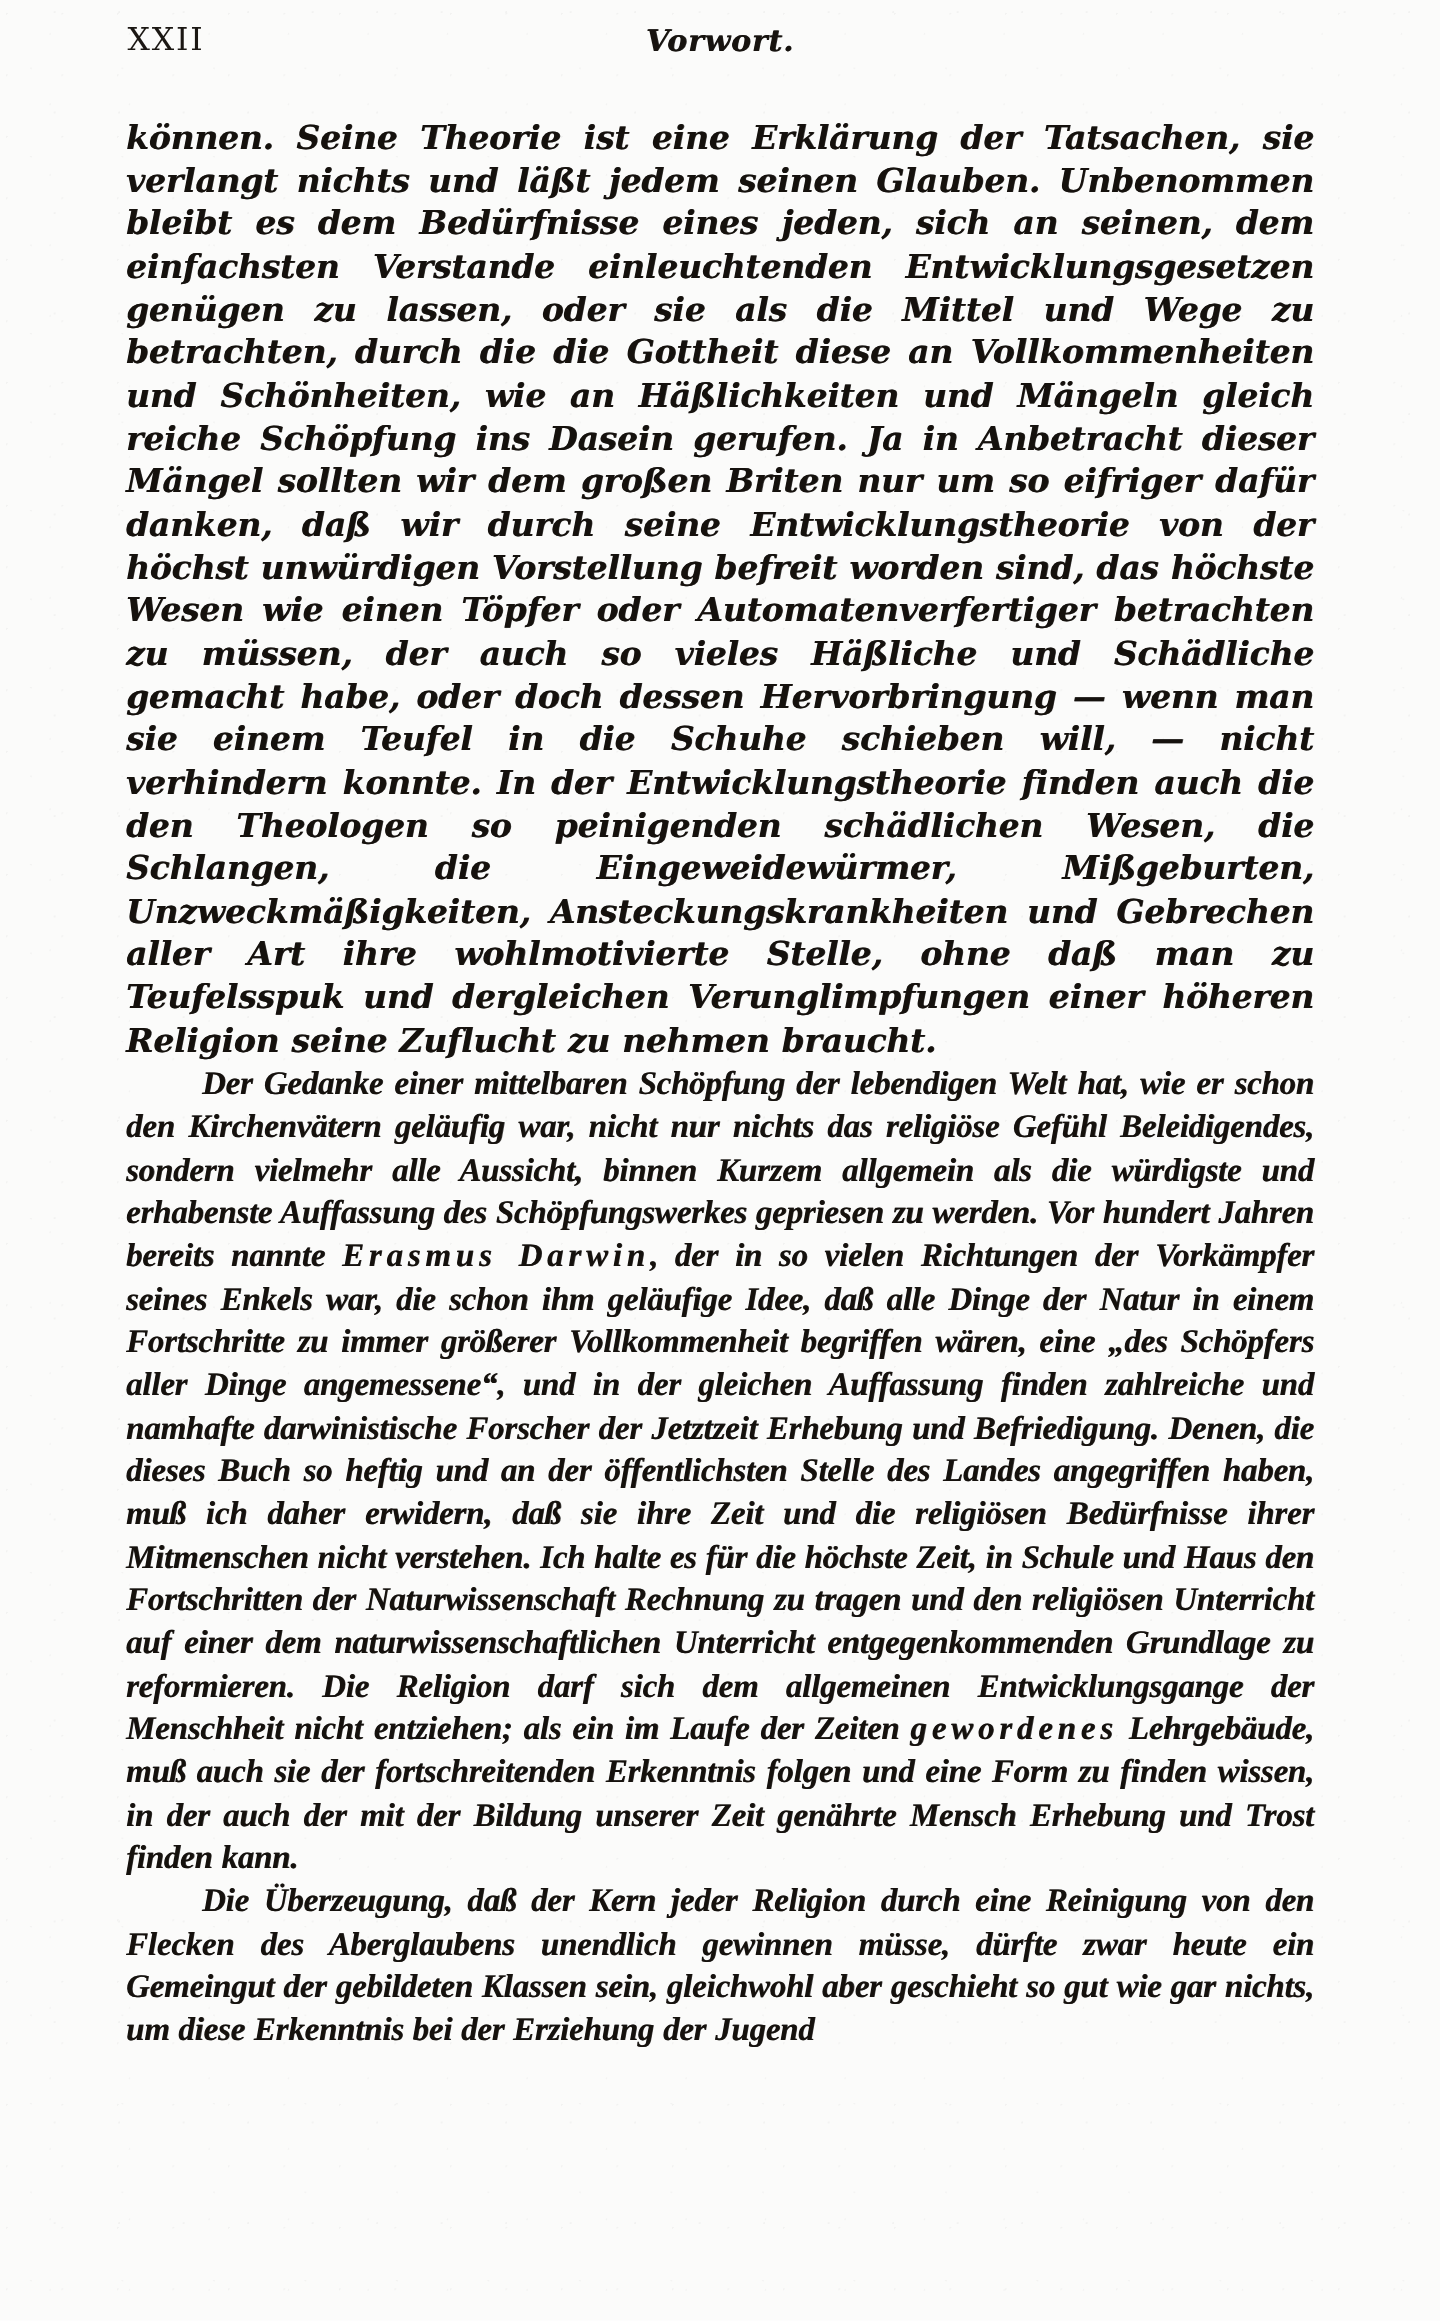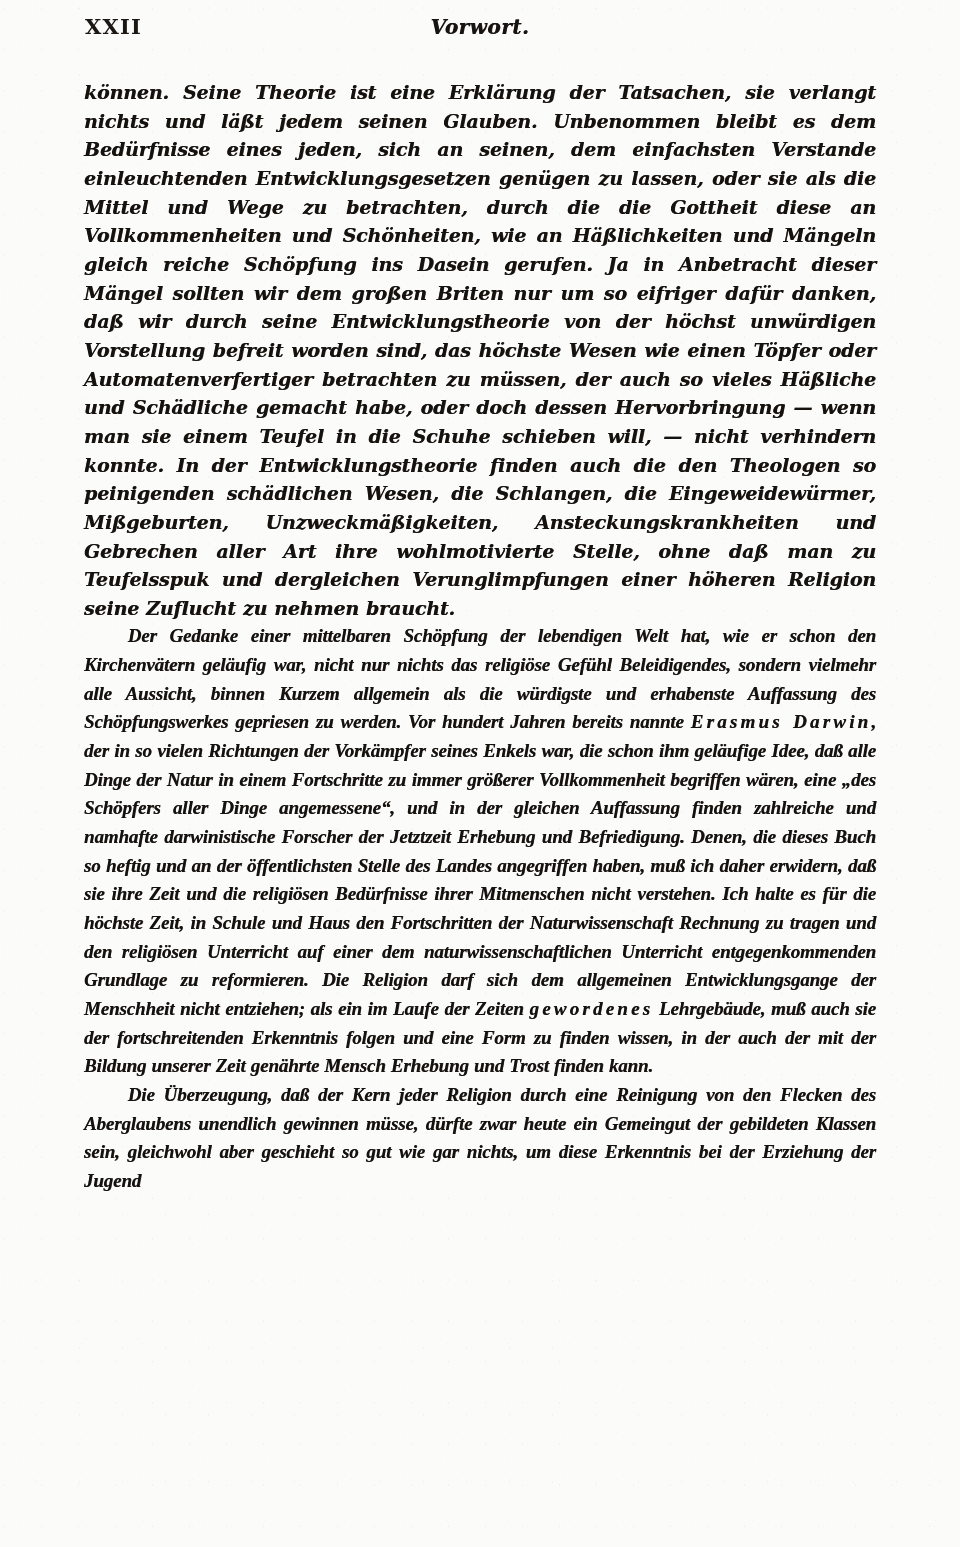--- a/index.html
+++ b/index.html
@@ -29,21 +29,20 @@
     height: 34px;
   }
   .folio {
     position: absolute;
     left: 0;
     top: 0;
     font-family: "DejaVu Serif", "Liberation Serif", serif;
     font-size: 21px;
     letter-spacing: 1.2px;
     color: #1b1713;
-    font-weight: bold;
   }
   .runtitle {
     position: absolute;
     left: 0;
     right: 0;
     top: 1px;
     text-align: center;
     font-size: 20px;
     font-family: "DejaVu Serif", "Liberation Serif", serif;
     font-weight: 700;
@@ -58,21 +57,21 @@
   .textblock {
     position: absolute;
     left: 84px;
     right: 84px;
     top: 78px;
     text-align: justify;
     text-justify: inter-word;
   }
   p.para {
     margin: 0;
-    font-size: 19px;
+    font-size: 22px;
     line-height: 28.65px;
     font-weight: 700;
     font-style: italic;
     font-family: "DejaVu Serif", "Liberation Serif", serif;
     letter-spacing: -0.15px;
     word-spacing: 0.5px;
     color: #15110d;
     text-align: justify;
     text-shadow: 0.35px 0 0 rgba(12,10,8,0.75);
     hyphens: manual;

